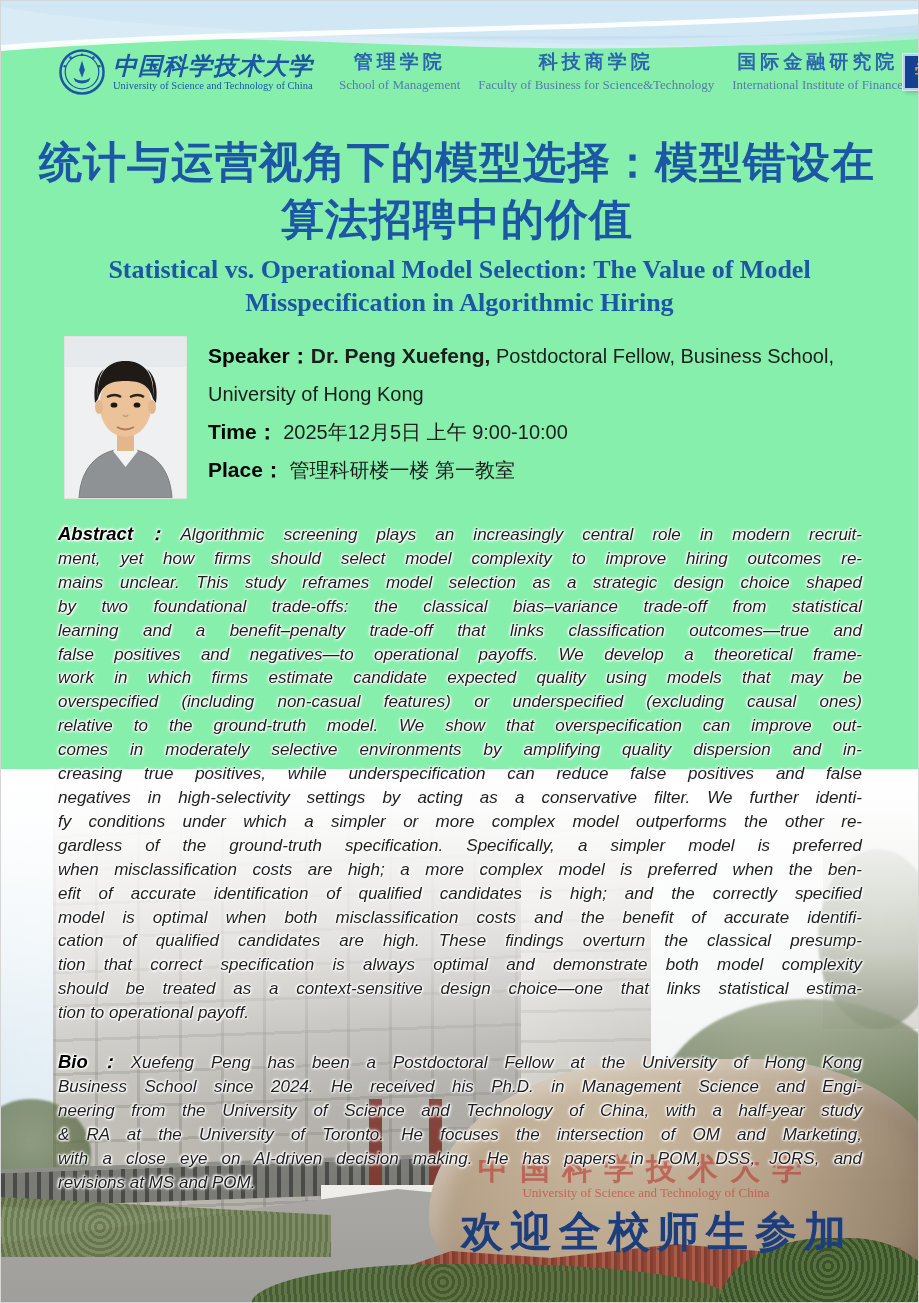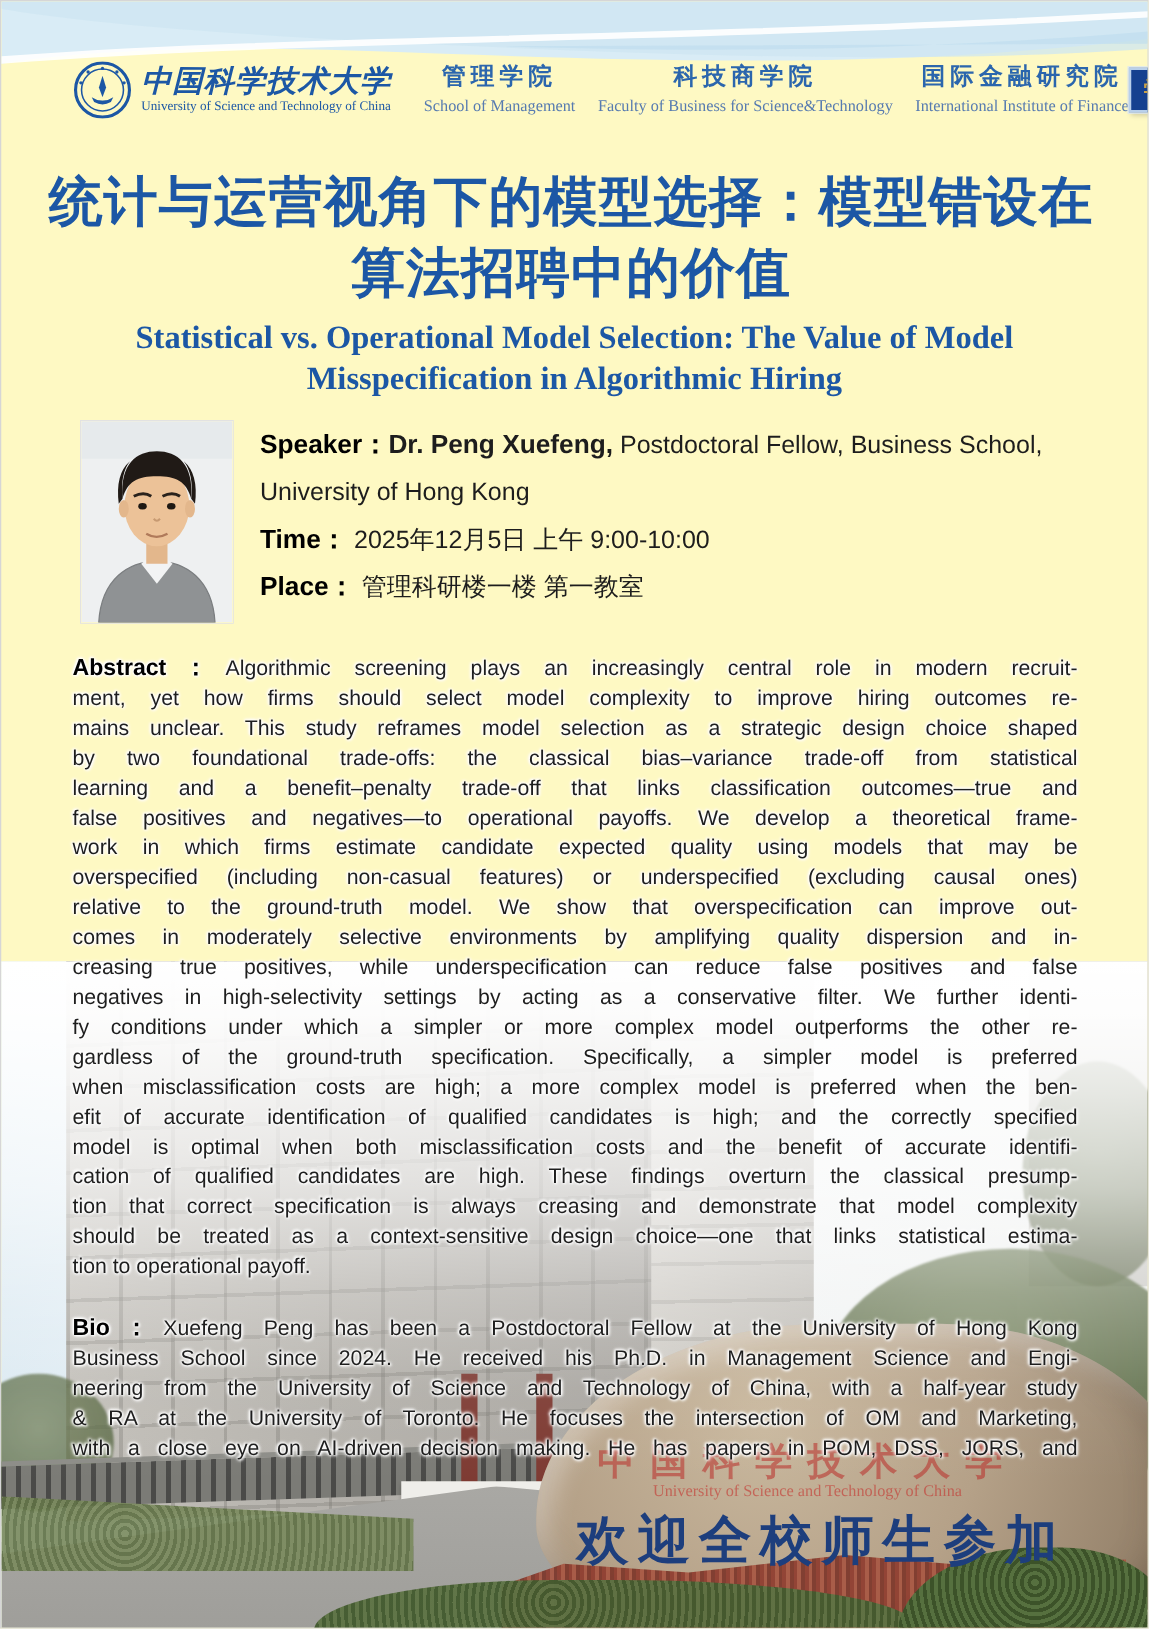--- a/index.html
+++ b/index.html
@@ -1,20 +1,20 @@
 <!DOCTYPE html>
 <html><head>
 <meta charset="utf-8">
 <style>
   * { margin:0; padding:0; box-sizing:border-box; }
   html,body { background:#ffffff; }
   body { font-family:"Liberation Sans","DejaVu Sans",sans-serif; }
   .poster {
     position:relative; width:919px; height:1303px; margin:0 auto;
-    background:#fef9c3; border:1px solid #d6d6d6; overflow:hidden;
+    background:#86efac; border:1px solid #d6d6d6; overflow:hidden;
   }
   
   .wave { position:absolute; top:0; left:0; width:919px; height:60px; z-index:3; }
   
   .header {
     position:absolute; top:48px; left:58px; right:57px; z-index:4;
     display:flex; align-items:center;
   }
   .logo-group { display:flex; align-items:center; }
   .logo-emblem { width:46px; height:46px; flex:0 0 auto; }
@@ -66,20 +66,21 @@
   .speaker-photo { width:121px; height:161px; flex:0 0 auto; box-shadow:0 0 0 1px #e2e2e2; }
   .speaker-info { margin-left:22px; width:645px; color:#1d1d1d; }
   .info-row { font-size:20px; line-height:38px; }
   .info-row b { font-size:21px; }
   .info-label { font-weight:bold; color:#000; }
   
   .para {
     position:absolute; left:57px; right:56px; z-index:4; color:#1e1e1e;
     font-size:17px;
     text-shadow:0 0 2px #ffffff,0 0 3px #ffffff,0 0 4px #ffffff,1px 1px 2px #ffffff,-1px -1px 2px #ffffff;
+    font-style:italic;
   }
   .abstract-para { top:521px; }
   .bio-para { top:1049px; }
   .jline { text-align:justify; text-align-last:justify; line-height:23.9px; white-space:nowrap; }
   .jline.jlast { text-align-last:left; }
   .plabel { font-weight:bold; font-size:18.5px; color:#000; }
   
   .photo { position:absolute; left:0; right:0; top:768px; bottom:0; z-index:1; overflow:hidden; }
   .photo .sky { position:absolute; inset:0; background:linear-gradient(100deg,#d9e8f1 0%,#e9f1f6 28%,#f4f6f7 55%,#eceeec 100%); }
   .bldg {
@@ -268,33 +269,34 @@
         <div class="jline">relative to the ground-truth model. We show that overspecification can improve out-</div>
         <div class="jline">comes in moderately selective environments by amplifying quality dispersion and in-</div>
         <div class="jline">creasing true positives, while underspecification can reduce false positives and false</div>
         <div class="jline">negatives in high-selectivity settings by acting as a conservative filter. We further identi-</div>
         <div class="jline">fy conditions under which a simpler or more complex model outperforms the other re-</div>
         <div class="jline">gardless of the ground-truth specification. Specifically, a simpler model is preferred</div>
         <div class="jline">when misclassification costs are high; a more complex model is preferred when the ben-</div>
         <div class="jline">efit of accurate identification of qualified candidates is high; and the correctly specified</div>
         <div class="jline">model is optimal when both misclassification costs and the benefit of accurate identifi-</div>
         <div class="jline">cation of qualified candidates are high. These findings overturn the classical presump-</div>
-        <div class="jline">tion that correct specification is always creasing and demonstrate that model complexity</div>
+        <div class="jline">tion that correct specification is always optimal and demonstrate both model complexity</div>
         <div class="jline">should be treated as a context-sensitive design choice—one that links statistical estima-</div>
         <div class="jline jlast">tion to operational payoff.</div>
       </div>
   </div>
 
   <div class="para bio-para">
     <div class="jline"><b class="plabel">Bio：</b><span>Xuefeng Peng has been a Postdoctoral Fellow at the University of Hong Kong</span></div>
     <div>
         <div class="jline">Business School since 2024. He received his Ph.D. in Management Science and Engi-</div>
         <div class="jline">neering from the University of Science and Technology of China, with a half-year study</div>
         <div class="jline">&amp; RA at the University of Toronto. He focuses the intersection of OM and Marketing,</div>
         <div class="jline">with a close eye on AI-driven decision making. He has papers in POM, DSS, JORS, and</div>
+        <div class="jline jlast">revisions at MS and POM.</div>
       </div>
   </div>
 
   <div class="photo">
     <div class="sky"></div>
     <div class="bldg-far"></div>
     <div class="bldg"></div>
     <div class="bldg-wing"></div>
     <div class="tree t4"></div>
     <div class="tree t1"></div>

